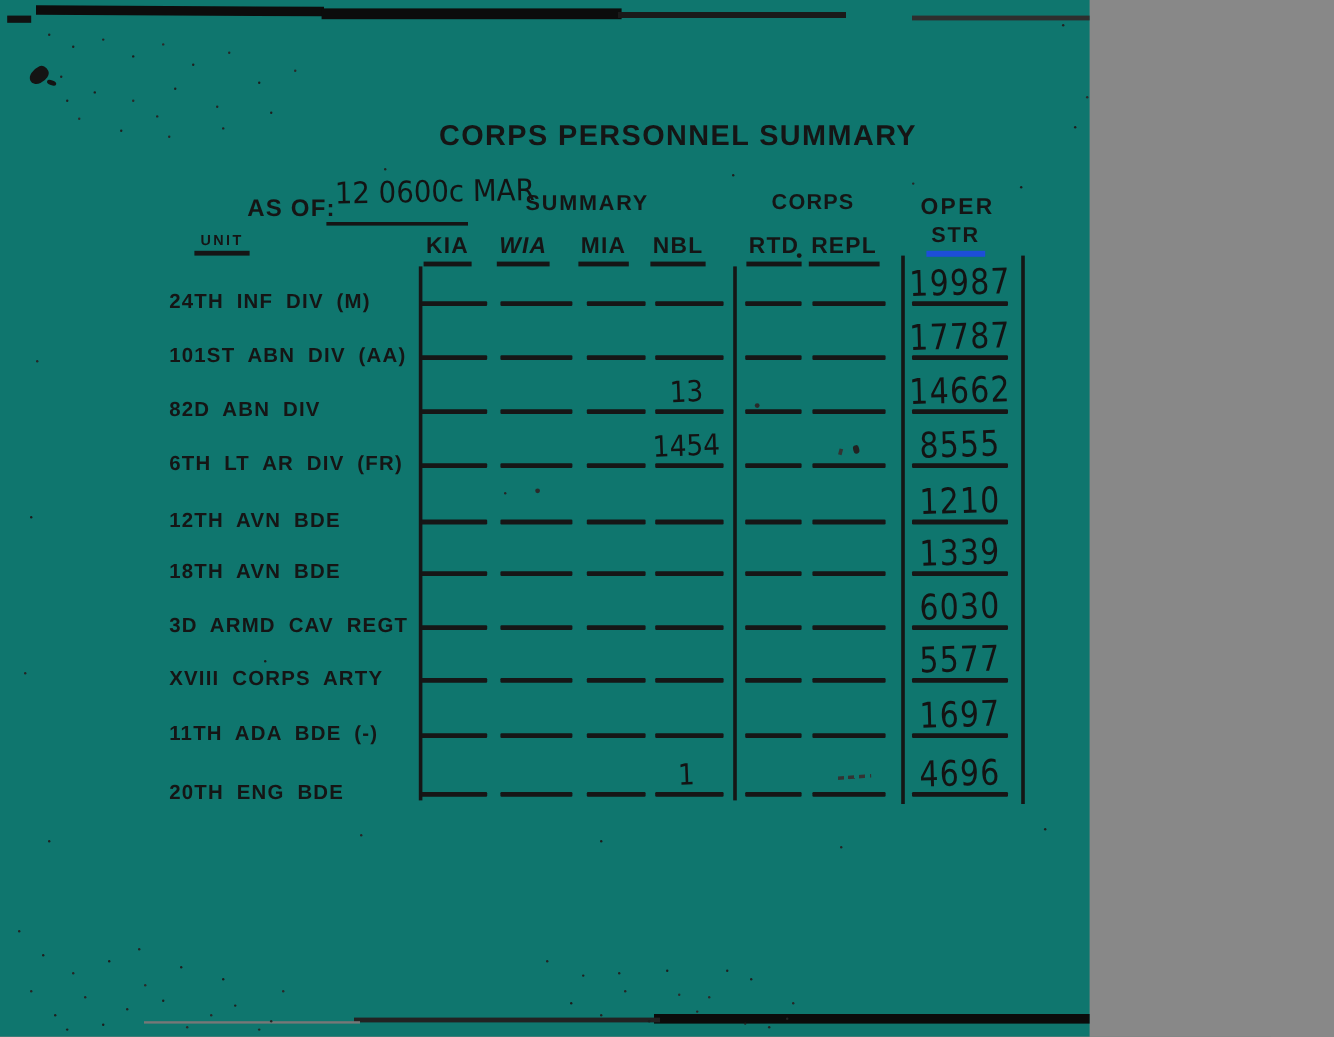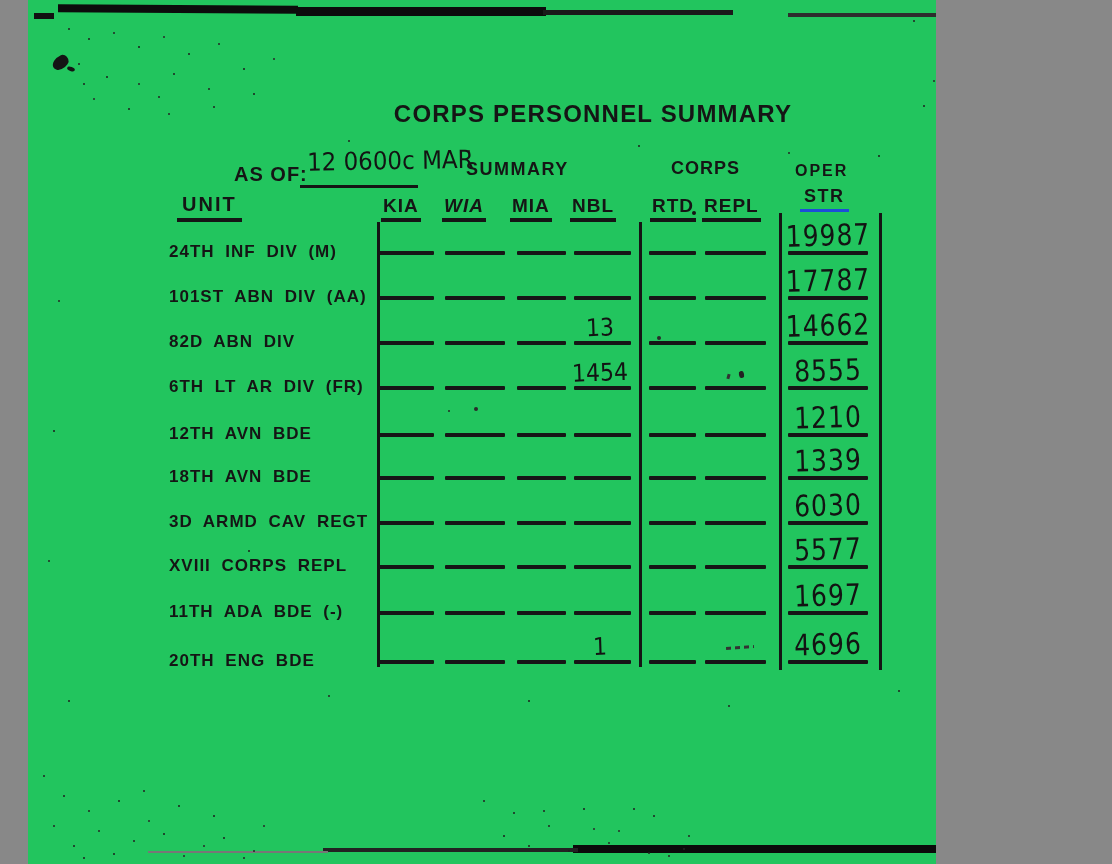--- a/index.html
+++ b/index.html
@@ -1,30 +1,30 @@
 <!DOCTYPE html>
 <html><head>
 <meta charset="utf-8">
 <style>
   html,body{margin:0;padding:0;background:#888;}
-  .page{position:relative;width:908px;height:864px;background:#22c55e;overflow:hidden;
-        font-family:"Liberation Sans",sans-serif;color:#151515;margin-left:28px;}
+  .page{position:relative;width:908px;height:864px;background:#0f766e;overflow:hidden;
+        font-family:"Liberation Sans",sans-serif;color:#151515;}
 
   
   .title{position:absolute;left:361px;top:100px;width:408px;text-align:center;
          font-weight:bold;font-size:24px;letter-spacing:1.2px;white-space:nowrap;}
   .asof-label{position:absolute;left:206px;top:163px;font-weight:bold;font-size:20px;letter-spacing:1px;}
   .losses{position:absolute;left:438px;top:159px;font-weight:bold;font-size:18px;letter-spacing:1.5px;}
   .gains{position:absolute;left:643px;top:158px;font-weight:bold;font-size:18px;letter-spacing:1px;}
-  .oper{position:absolute;left:767px;top:162px;font-weight:bold;font-size:16px;letter-spacing:2px;}
+  .oper{position:absolute;left:767px;top:162px;font-weight:bold;font-size:19px;letter-spacing:2px;}
   .str{position:absolute;left:772px;top:186px;font-weight:bold;font-size:18px;letter-spacing:1.5px;
-       border-bottom:3px solid #1d4ed8;padding:0 4px 2px 4px;}
+       border-bottom:5px solid #1d4ed8;padding:0 4px 2px 4px;}
   .col-h{position:absolute;top:195px;font-weight:bold;font-size:19px;letter-spacing:1px;
          border-bottom:4px solid #151515;padding:0 2px 1px 2px;white-space:nowrap;}
-  .unit-h{left:149px;top:193px;font-size:20px;letter-spacing:2px;padding:0 5px 2px 5px;}
+  .unit-h{left:162px;top:193px;font-size:12px;letter-spacing:2px;padding:0 5px 2px 5px;}
   .kia-h{left:353px;} .wia-h{left:414px;font-style:italic;} .mia-h{left:482px;}
   .nbl-h{left:542px;} .rtd-h{left:622px;} .repl-h{left:674px;text-align:right;}
 
   
   .hand{font-family:"DejaVu Sans",sans-serif;color:#131313;white-space:nowrap;}
   .asof-value{position:absolute;left:279px;top:149px;font-size:23px;
               transform:rotate(-1deg) scaleY(1.08);transform-origin:left center;}
   .asof-underline{position:absolute;left:272px;top:185px;width:118px;height:3px;background:#151515;}
 
   
@@ -228,21 +228,21 @@
     <span class="bline l-wia"></span>
     <span class="bline l-mia"></span>
     <span class="hand nbl-val"></span>
     <span class="bline l-nbl"></span>
     <span class="bline l-rtd"></span>
     <span class="bline l-repl"></span>
     <span class="hand oper-val">6030</span>
     <span class="bline l-oper"></span>
   </div>
     <div class="row" style="top: 567px;">
-    <span class="unit-label">XVIII CORPS REPL</span>
+    <span class="unit-label">XVIII CORPS ARTY</span>
     <span class="bline l-kia"></span>
     <span class="bline l-wia"></span>
     <span class="bline l-mia"></span>
     <span class="hand nbl-val"></span>
     <span class="bline l-nbl"></span>
     <span class="bline l-rtd"></span>
     <span class="bline l-repl"></span>
     <span class="hand oper-val">5577</span>
     <span class="bline l-oper"></span>
   </div>

